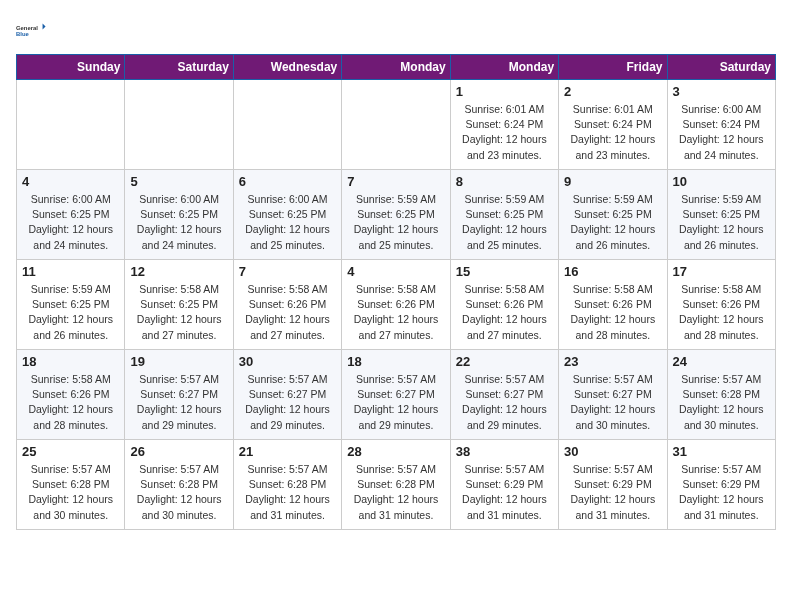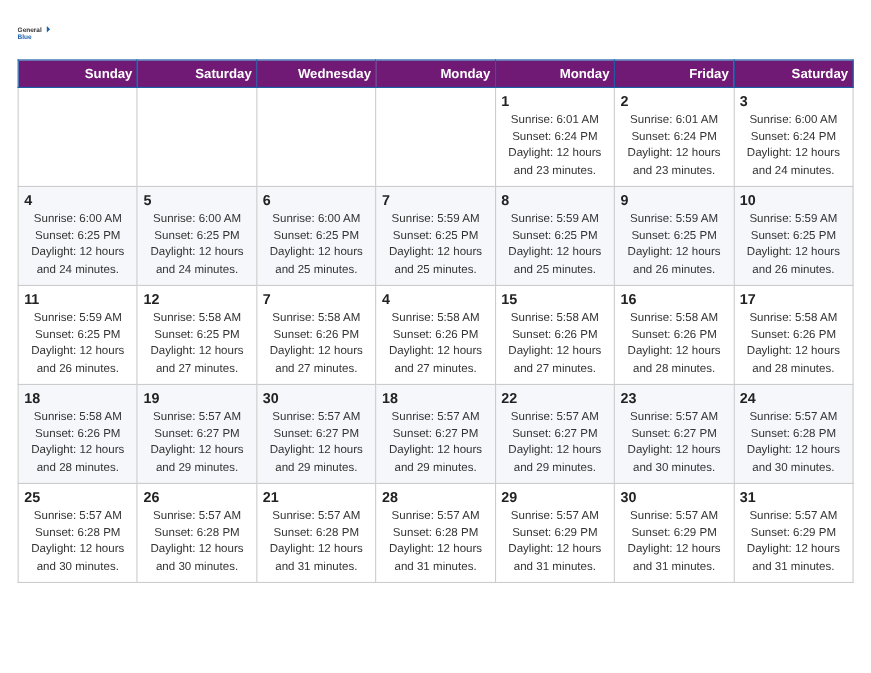--- a/index.html
+++ b/index.html
@@ -227,21 +227,21 @@
         </td>
         <td>
           <div class="day-num">21</div>
           <div class="day-info">Sunrise: 5:57 AM<br>Sunset: 6:28 PM<br>Daylight: 12 hours<br>and 31 minutes.</div>
         </td>
         <td>
           <div class="day-num">28</div>
           <div class="day-info">Sunrise: 5:57 AM<br>Sunset: 6:28 PM<br>Daylight: 12 hours<br>and 31 minutes.</div>
         </td>
         <td>
-          <div class="day-num">29</div>
+          <div class="day-num">38</div>
           <div class="day-info">Sunrise: 5:57 AM<br>Sunset: 6:29 PM<br>Daylight: 12 hours<br>and 31 minutes.</div>
         </td>
         <td>
           <div class="day-num">30</div>
           <div class="day-info">Sunrise: 5:57 AM<br>Sunset: 6:29 PM<br>Daylight: 12 hours<br>and 31 minutes.</div>
         </td>
         <td>
           <div class="day-num">31</div>
           <div class="day-info">Sunrise: 5:57 AM<br>Sunset: 6:29 PM<br>Daylight: 12 hours<br>and 31 minutes.</div>
         </td>

